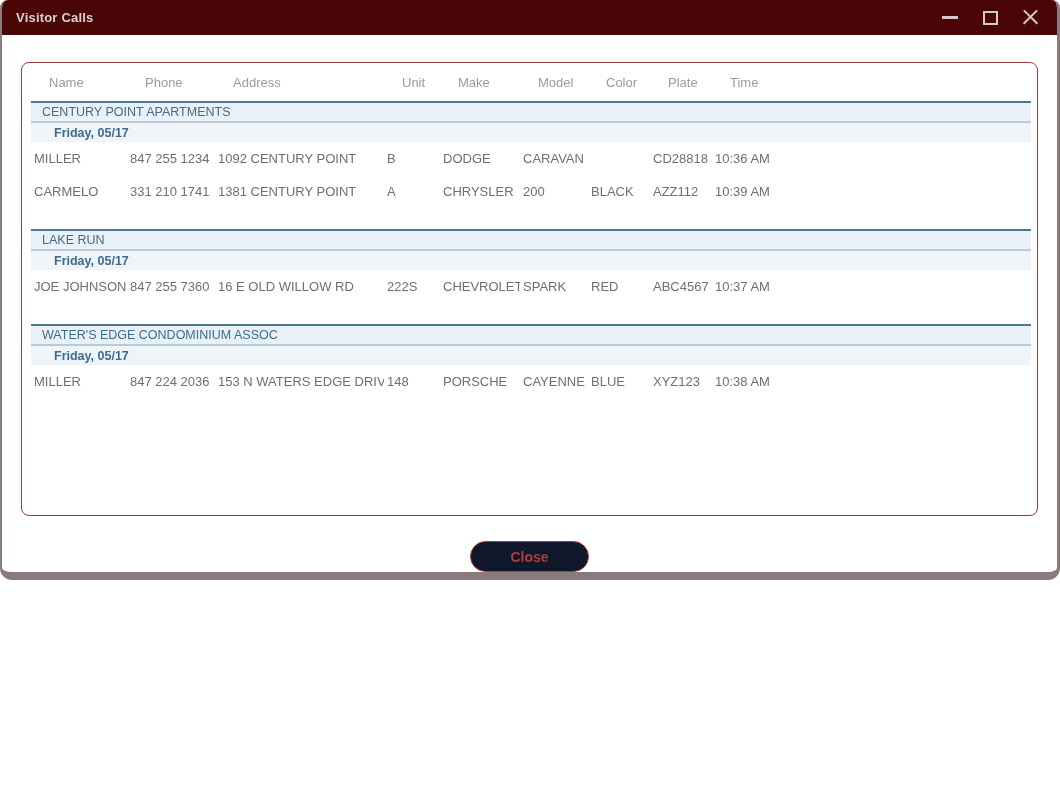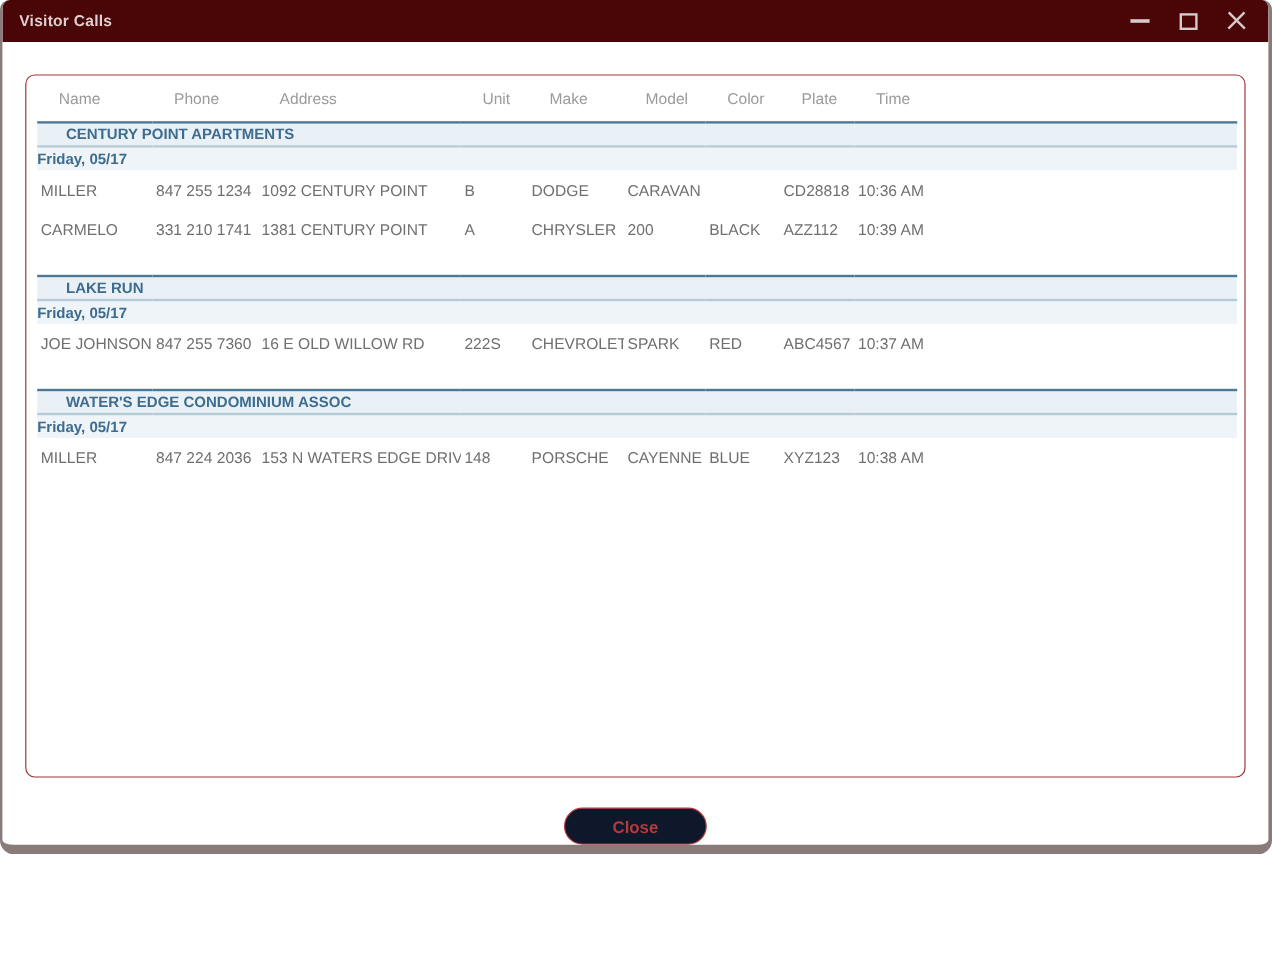--- a/index.html
+++ b/index.html
@@ -2,21 +2,21 @@
 <html><head>
 <meta charset="utf-8">
 <style>
   html, body { margin:0; padding:0; }
   body {
     width:1060px; height:800px;
     font-family:"Liberation Sans", sans-serif;
     background:#ffffff;
   }
   .window {
-    width:1060px; height:712px; box-sizing:border-box;
+    width:1060px; height:580px; box-sizing:border-box;
     border-left:2px solid #8a7b7b; border-right:3px solid #8a7b7b;
     border-bottom:8px solid #8a7b7b;
     border-radius:8px 8px 12px 12px;
     overflow:hidden; background:#ffffff;
     display:flex; flex-direction:column;
   }
   .titlebar {
     height:35px; flex:0 0 35px; background:#4a0507;
     display:flex; align-items:center; padding:0 12px 0 14px;
   }
@@ -46,25 +46,25 @@
     height:38px; text-align:left; padding:0 0 0 18px;
     color:#9b9b9b; font-weight:normal; font-size:13px; vertical-align:middle;
     white-space:nowrap; overflow:hidden;
   }
   td {
     font-size:13px; color:#6f6f6f; padding:0 0 0 3px;
     white-space:nowrap; overflow:hidden; vertical-align:middle;
   }
   tr.section-row td {
     background:#eaf1f6; border-top:2px solid #4a7895; border-bottom:2px solid #b6cbd8;
-    color:#3d6c8e; font-weight:bold; height:18px; padding-left:24px; font-size:12.5px;
+    color:#3d6c8e; font-weight:normal; height:18px; padding-left:11px; font-size:12.5px;
   }
   tr.date-row td {
     background:#eef4f8; color:#3d6c8e; font-weight:bold;
-    height:19px; padding-left:0; font-size:12.5px;
+    height:19px; padding-left:23px; font-size:12.5px;
   }
   tr.data-row td { height:33px; }
   tr.spacer td { height:21px; background:#ffffff; }
 
   .footer { display:flex; justify-content:center; margin-top:25px; }
   .close-btn {
     width:119px; height:31px; box-sizing:border-box;
     border:1px solid #b23b3b; border-radius:16px; background:#0f172a;
     color:#b23b3b; font-weight:bold; font-size:14px;
     font-family:"Liberation Sans", sans-serif; cursor:pointer;

